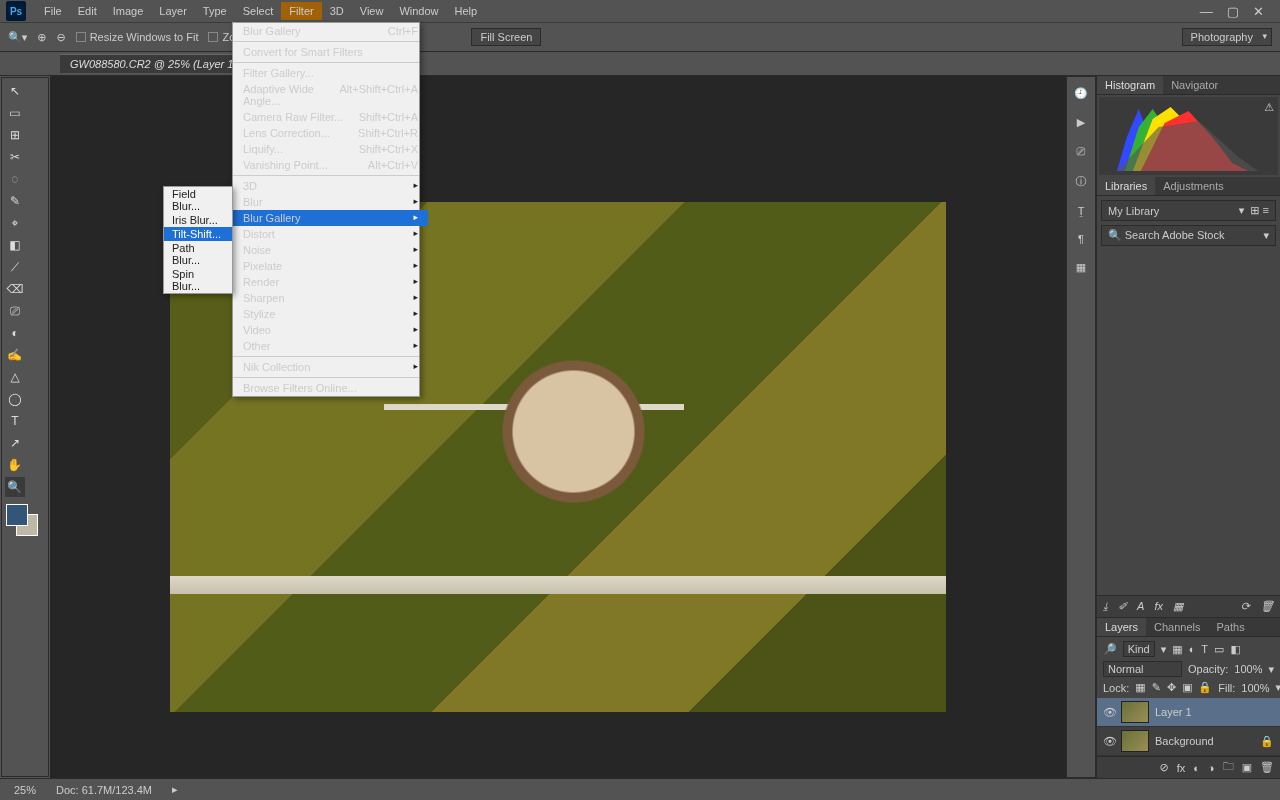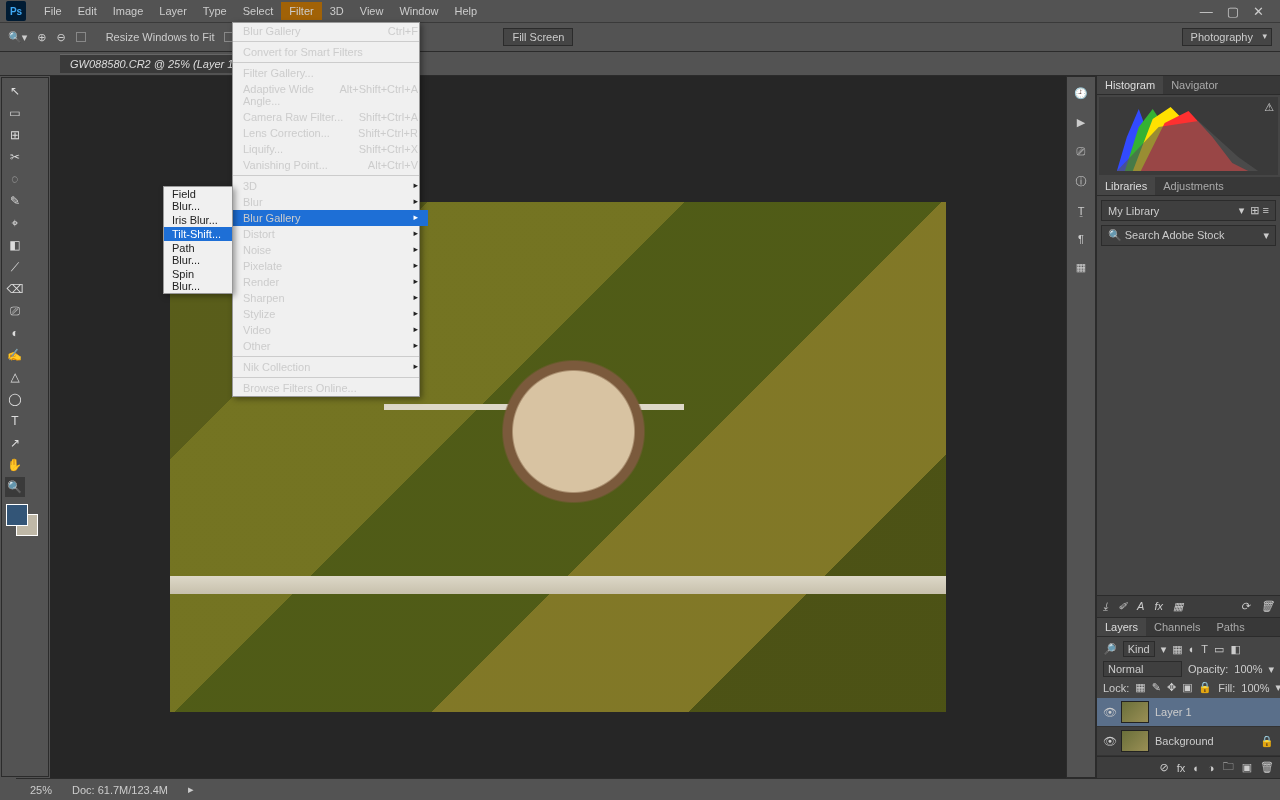--- a/index.html
+++ b/index.html
@@ -4,21 +4,21 @@
 <style>
   * { box-sizing: border-box; margin: 0; padding: 0; font-family: "Segoe UI", Tahoma, sans-serif; font-size: 11px; color: #ccc; }
   body { width: 1280px; height: 800px; background: #535353; overflow: hidden; position: relative; }
   .menubar { height: 22px; background: #535353; display: flex; align-items: center; padding: 0 6px; }
   .ps-logo { width: 20px; height: 20px; background: #001b33; color: #3fa9f5; font-weight: bold; font-size: 10px; display: flex; align-items: center; justify-content: center; border-radius: 2px; margin-right: 10px; }
   .menubar .menu-item { padding: 3px 8px; cursor: default; }
   .menubar .menu-item.open { background: #a16207; }
   .win-controls { margin-left: auto; display: flex; gap: 14px; padding-right: 10px; }
   .win-controls span { font-size: 13px; }
   .option-bar { height: 30px; background: #535353; border-top: 1px solid #3a3a3a; border-bottom: 1px solid #2b2b2b; display: flex; align-items: center; padding: 0 8px; gap: 10px; }
-  .option-bar .chk { display: flex; align-items: center; gap: 20px; }
+  .option-bar .chk { display: flex; align-items: center; gap: 4px; }
   .option-bar .chk .box { width: 10px; height: 10px; border: 1px solid #888; }
   .option-bar .btn { padding: 2px 8px; background: #454545; border: 1px solid #2b2b2b; }
   .workspace-sel { margin-left: auto; padding: 2px 18px 2px 8px; background: #454545; border: 1px solid #2b2b2b; position: relative; }
   .workspace-sel::after { content: "▾"; position: absolute; right: 4px; top: 2px; font-size: 9px; }
   .doc-tab { height: 24px; display: flex; align-items: center; padding-left: 60px; border-bottom: 1px solid #2b2b2b; }
   .doc-tab .tab { padding: 3px 10px; background: #3a3a3a; border-top: 1px solid #666; font-style: italic; color: #ddd; }
   .main { position: absolute; top: 76px; left: 0; right: 0; bottom: 22px; display: flex; }
   .toolbox { width: 48px; background: #535353; border: 1px solid #2b2b2b; margin: 1px; display: flex; flex-wrap: wrap; align-content: flex-start; padding: 2px; }
   .tool { width: 20px; height: 20px; margin: 1px; display: flex; align-items: center; justify-content: center; font-size: 12px; color: #ddd; }
   .tool.sel { background: #3a3a3a; }
@@ -55,21 +55,21 @@
   .layers-controls { padding: 4px 6px; display: flex; flex-direction: column; gap: 4px; }
   .lc-row { display: flex; align-items: center; gap: 6px; }
   .lc-sel { background: #3f3f3f; border: 1px solid #2b2b2b; padding: 1px 4px; flex: 0 0 auto; }
   .layer-list { background: #3f3f3f; }
   .layer-row { display: flex; align-items: center; padding: 3px 6px; gap: 6px; border-bottom: 1px solid #333; }
   .layer-row.sel { background: #5a6f8a; }
   .layer-thumb { width: 28px; height: 22px; background: linear-gradient(135deg,#6a6f3a,#9a8f55); border: 1px solid #222; }
   .layer-row .eye { width: 12px; }
   .layer-row .lock { margin-left: auto; }
   .layers-foot { height: 22px; background: #3d3d3d; border-top: 1px solid #2b2b2b; display: flex; align-items: center; justify-content: flex-end; gap: 8px; padding: 0 6px; }
-  .status-bar { position: absolute; bottom: 0; left: 16px; right: 0; height: 22px; background: #535353; border-top: 1px solid #2b2b2b; display: flex; align-items: center; padding: 0 14px; gap: 20px; }
+  .status-bar { position: absolute; bottom: 0; left: 0; right: 0; height: 22px; background: #535353; border-top: 1px solid #2b2b2b; display: flex; align-items: center; padding: 0 14px; gap: 20px; }
   
   .dropdown { position: absolute; background: #f0f0f0; border: 1px solid #999; box-shadow: 2px 2px 6px rgba(0,0,0,.4); z-index: 100; }
   .dropdown .mi { display: flex; justify-content: space-between; padding: 2px 10px; color: #222; min-width: 195px; }
   .dropdown .mi.disabled { color: #999; }
   .dropdown .mi.hl { background: #1e6fd6; color: #fff; }
   .dropdown .sep { height: 1px; background: #ccc; margin: 2px 0; }
   .dropdown .arrow::after { content: "▸"; font-size: 9px; }
   #filter-menu { top: 22px; left: 232px; width: 188px; }
   #submenu-blurgallery { top: 186px; left: 163px; width: 70px; }
   #submenu-blurgallery .mi { min-width: 60px; padding: 1px 8px; }

